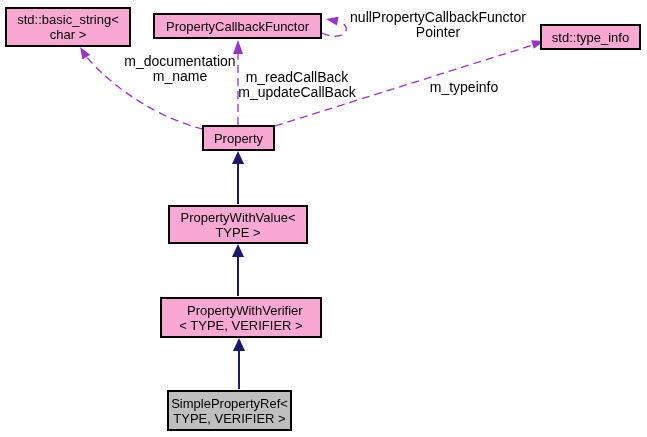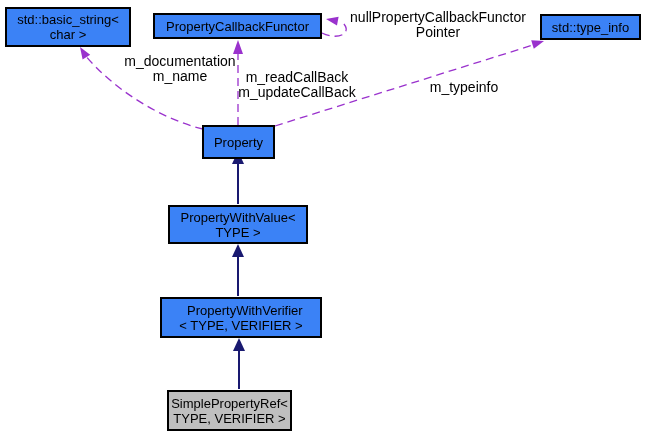--- a/index.html
+++ b/index.html
@@ -14,21 +14,21 @@
   }
   svg.edges {
     position: absolute;
     left: 0; top: 0;
     width: 647px; height: 437px;
   }
   .node {
     position: absolute;
     box-sizing: border-box;
     border: 2px solid #000000;
-    background: #3b82f6;
+    background: #f9a8d4;
     display: flex;
     align-items: center;
     justify-content: center;
     text-align: center;
     font-size: 13px;
     line-height: 15px;
     white-space: pre-line;
     cursor: pointer;
   }
   .node.focus {
@@ -38,22 +38,22 @@
   .edge-label {
     position: absolute;
     font-size: 14px;
     line-height: 15px;
     text-align: center;
     white-space: pre-line;
   }
   
   .n-basic-string  { left: 5px;   top: 7px;   width: 126px; height: 40px; }
   .n-pcf           { left: 153px; top: 13px;  width: 169px; height: 26px; }
-  .n-type-info     { left: 540px; top: 14px;  width: 101px; height: 26px; }
-  .n-property      { left: 202px; top: 125px; width: 73px;  height: 34px; }
+  .n-type-info     { left: 540px; top: 24px;  width: 101px; height: 26px; }
+  .n-property      { left: 202px; top: 125px; width: 73px;  height: 26px; }
   .n-pwvalue       { left: 168px; top: 205px; width: 140px; height: 39px; }
   .n-pwverifier    { left: 160px; top: 297px; width: 162px; height: 41px; text-align: right; }
   .n-simpleref     { left: 167px; top: 390px; width: 125px; height: 41px; }
   
   .l-doc      { left: 122px; top: 54px; width: 116px; }
   .l-cb       { left: 238px; top: 70px; width: 118px; }
   .l-null     { left: 344px; top: 10px; width: 188px; }
   .l-typeinfo { left: 427px; top: 80px; width: 74px;  }
 </style>
 </head>

